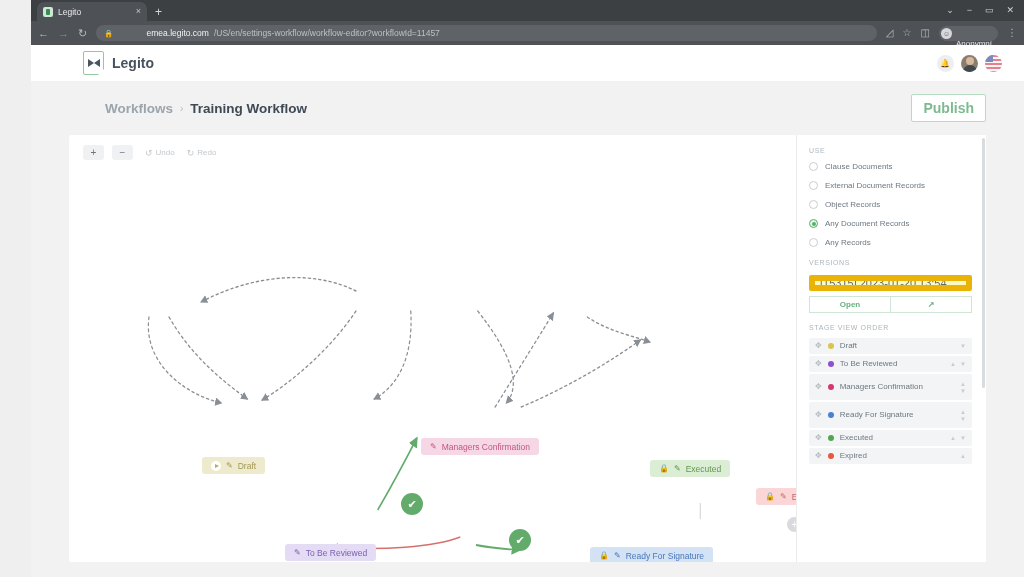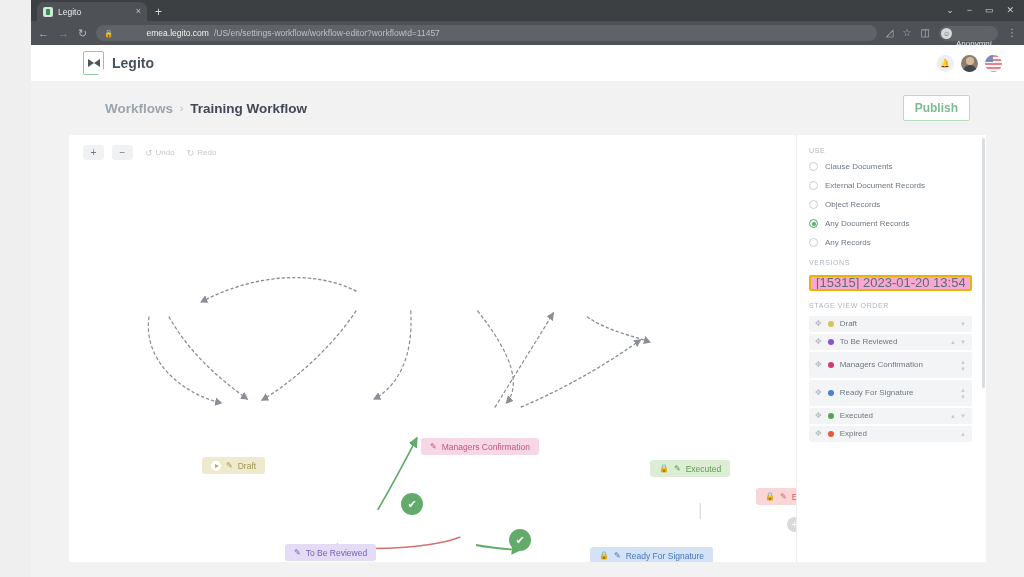--- a/index.html
+++ b/index.html
@@ -111,22 +111,22 @@
     background: repeating-linear-gradient(#e8808c 0 2px, #f5f6f7 2px 4px); }
   .flag .canton { position:absolute; left:0; top:0; width:8px; height:7px; background:#7b8bc0; }
 
   
   .content { padding: 0 38px; }
   .crumbrow { display: flex; align-items: center; height: 54px; position: relative; margin-left: 36px; }
   .crumb-a { font-size: 13.5px; color: #9aa5ae; font-weight: bold; }
   .crumb-sep { font-size: 10px; color: #b5bdc4; margin: 0 7px; }
   .crumb-cur { font-size: 13.5px; color: #3f4a55; font-weight: bold; }
   .publish-btn {
-    position: absolute; right: 16px; border: 1px solid #b6ddc2; background: #fff;
-    color: #7dba90; font-size: 12px; font-weight: bold; border-radius: 2px;
+    position: absolute; right: 0; border: 1px solid #b6ddc2; background: #fff;
+    color: #7dba90; font-size: 14px; font-weight: bold; border-radius: 2px;
     padding: 5px 11px; cursor: pointer;
   }
 
   .board { display: flex; background: #fff; height: 427px; border-radius: 2px; }
 
   
   .canvas { flex: 1; position: relative; overflow: hidden; }
   .toolbar { position: absolute; left: 14px; top: 10px; display: flex; align-items: center; gap: 8px; }
   .zbtn {
     width: 21px; height: 15px; background: #f0f1f3; border-radius: 3px; border: none;
@@ -177,23 +177,23 @@
   .sect { font-size: 7px; letter-spacing: .6px; color: #aeb5bb; margin-bottom: 7px; }
   .radio-row { display: flex; align-items: flex-start; gap: 7px; margin-bottom: 8px; cursor: pointer; }
   .rd { width: 9px; height: 9px; border-radius: 50%; border: 1px solid #c9ced3;
         background:#fff; flex: none; margin-top: 1px; }
   .rd.on { border-color: #57b06a; background: #eaf6ec; position: relative; }
   .rd.on:after { content:""; position:absolute; left:1.5px; top:1.5px; width:4px; height:4px;
                  border-radius:50%; background:#57b06a; }
   .radio-row span { font-size: 8px; color: #6d7882; line-height: 11px; }
 
   .verinput {
-    width: 100%; height: 16px; border: 2px solid #eab308; border-radius: 2px;
-    font-size: 13px; color: #5f6b75; padding: 0 5px; font-family: inherit;
-    background: #f9a8d4;
+    width: 100%; height: 16px; border: 6px solid #eab308; border-radius: 2px;
+    font-size: 11px; color: #5f6b75; padding: 0 5px; font-family: inherit;
+    background: #fef9c3;
   }
   .verbtns { display: flex; margin-top: 5px; }
   .verbtn {
     flex: 1; height: 17px; border: 1px solid #cfe6d6; background: #fff;
     color: #6bb07f; font-size: 8px; font-weight: bold; display:flex;
     align-items:center; justify-content:center; cursor: pointer;
   }
   .verbtn + .verbtn { border-left: none; }
 
   .stage-list { margin-top: 3px; }
@@ -396,20 +396,24 @@
             <span class="rd on"></span>
             <span>Any Document Records</span>
           </div>
           <div class="radio-row">
             <span class="rd"></span>
             <span>Any Records</span>
           </div>
 
           <div class="sect" style="margin-top:11px">VERSIONS</div>
           <input class="verinput" readonly="" value="[15315] 2023-01-20 13:54" style="">
+          <div class="verbtns">
+            <button class="verbtn">Open</button>
+            <button class="verbtn">↗</button>
+          </div>
 
           <div class="sect" style="margin-top:11px">STAGE VIEW ORDER</div>
 
           <div class="stage-list">
 
             <div class="stage-row">
               <span class="grip">✥</span>
               <span class="dot" style="background:#d8c44e"></span>
               <span class="stage-label">Draft</span>
               <span class="arrows inline">

